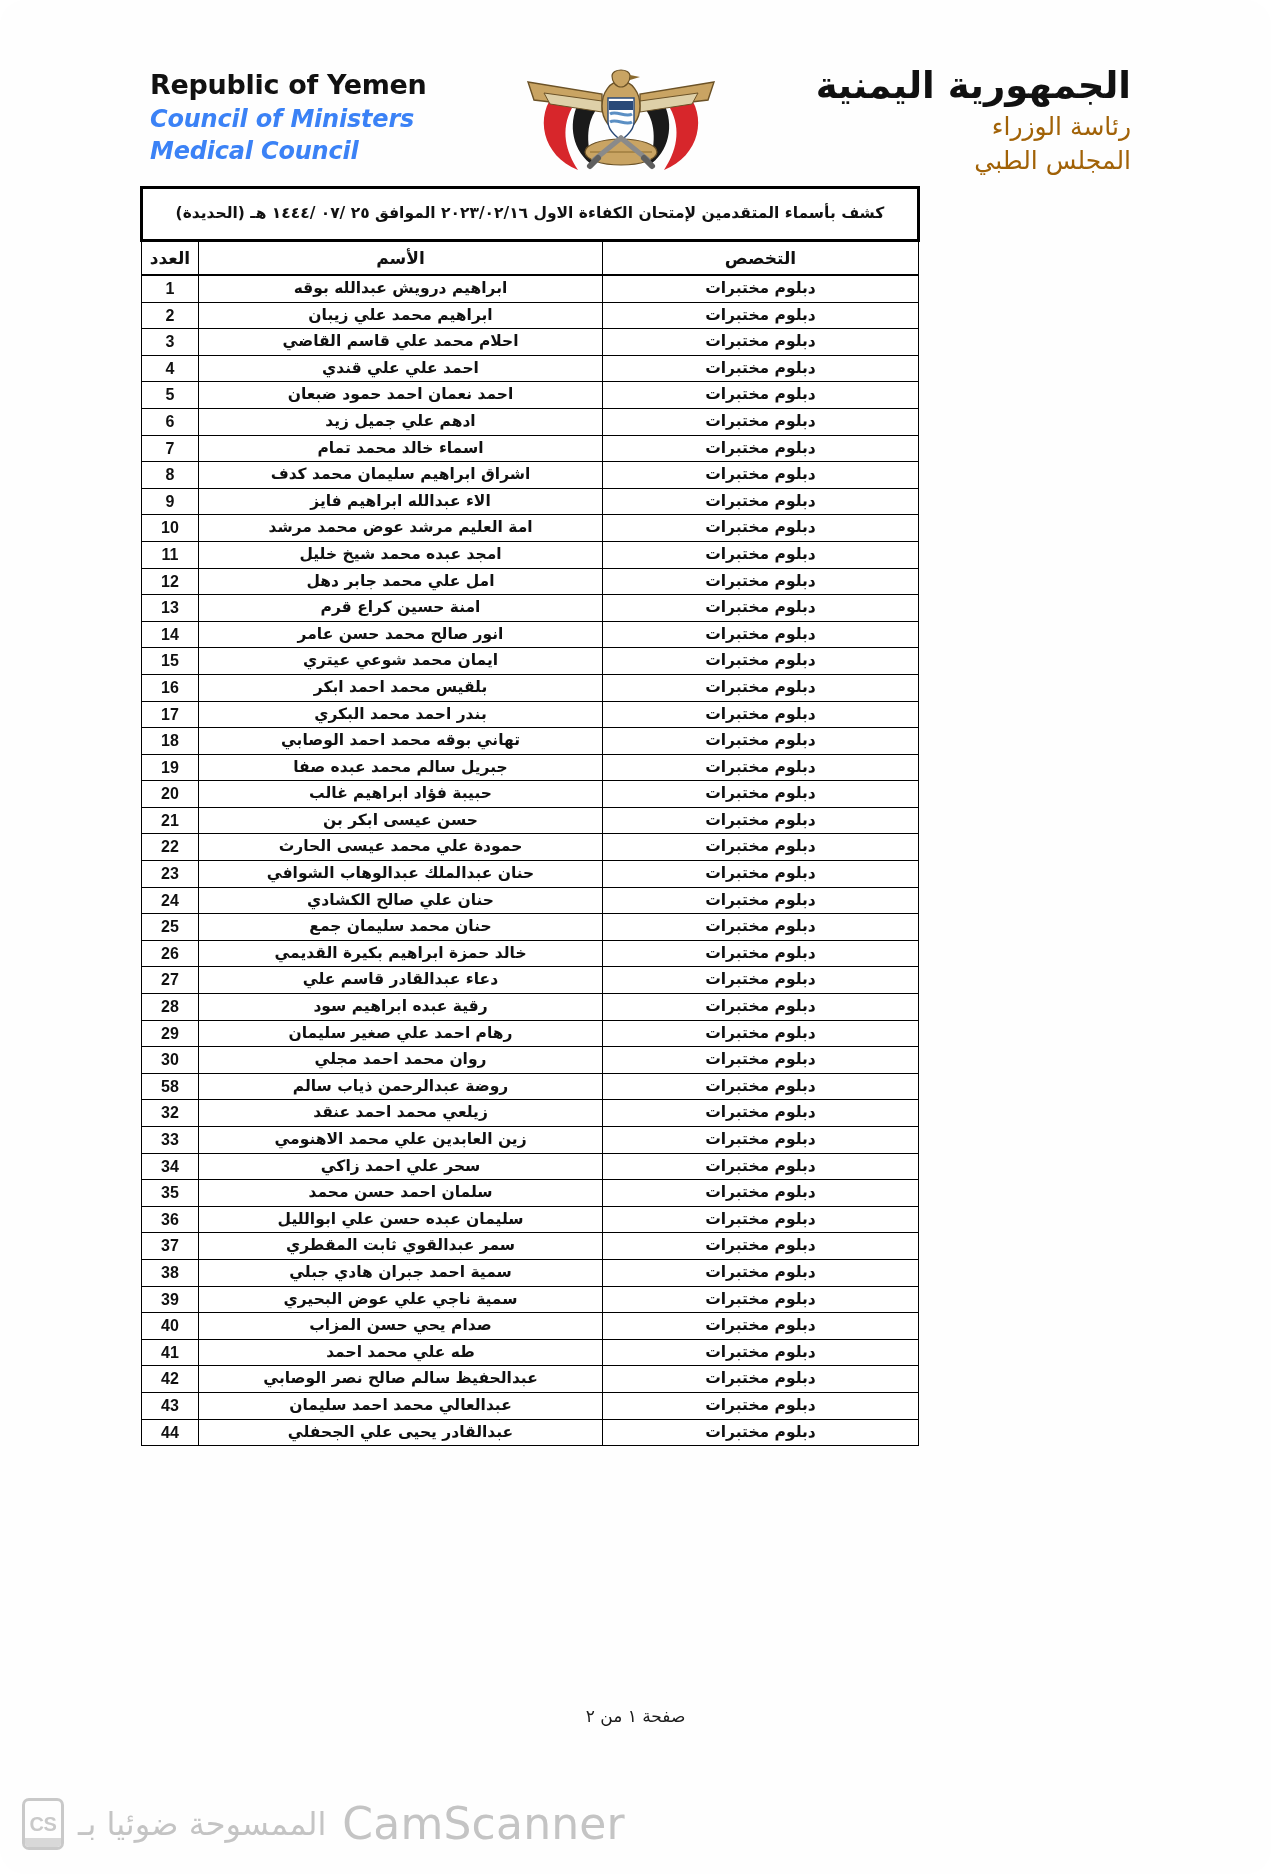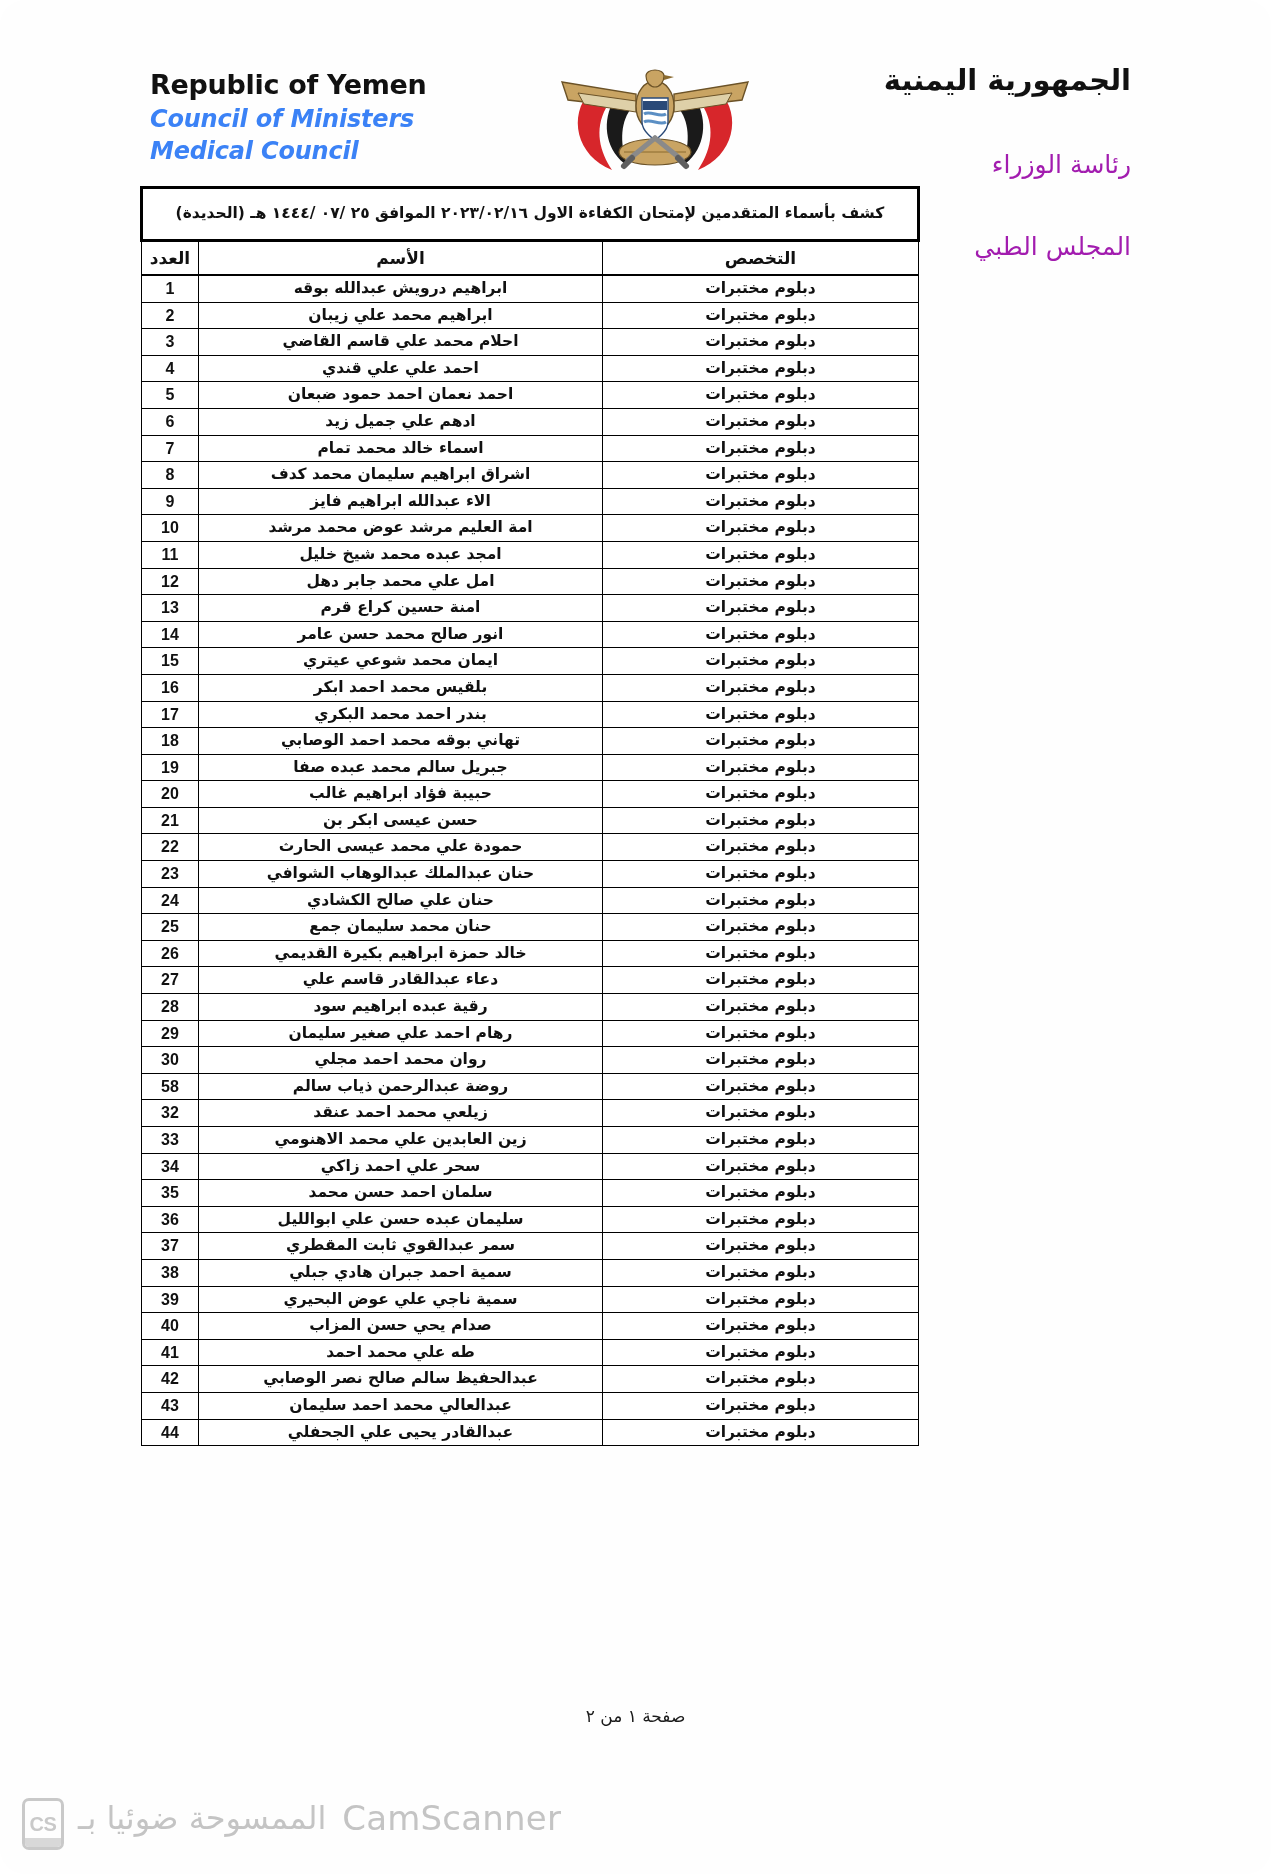--- a/index.html
+++ b/index.html
@@ -58,34 +58,33 @@
     line-height: 1.36;
     font-style: italic;
   }
 
   .header-right {
     direction: rtl;
     text-align: right;
     padding-top: 4px;
   }
   .header-right .ar1 {
-    font-size: 29px;
+    font-size: 37px;
     font-weight: bold;
     color: #111;
     line-height: 1.3;
     white-space: nowrap;
   }
   .header-right .ar2,
   .header-right .ar3 {
     font-size: 25px;
     font-weight: normal;
-    color: #a21caf;
+    color: #a16207;
     line-height: 1.36;
     white-space: nowrap;
-    margin-top: 48px;
   }
 
   
   .emblem {
     width: 210px;
     height: 118px;
     position: relative;
     flex: 0 0 auto;
     margin-top: 2px;
   }
@@ -205,21 +204,21 @@
     overflow: hidden;
   }
   .cs-badge::after {
     content: "";
     position: absolute;
     bottom: 0; left: 0; right: 0;
     height: 9px;
     background: #d8d8d8;
   }
   .wm-text {
-    font-size: 34px;
+    font-size: 44px;
     color: #c4c4c4;
     font-family: "DejaVu Sans", sans-serif;
     letter-spacing: 0.2px;
     white-space: nowrap;
   }
   .wm-ar {
     font-size: 32px;
     color: #c4c4c4;
     direction: rtl;
     font-family: "DejaVu Sans", sans-serif;

